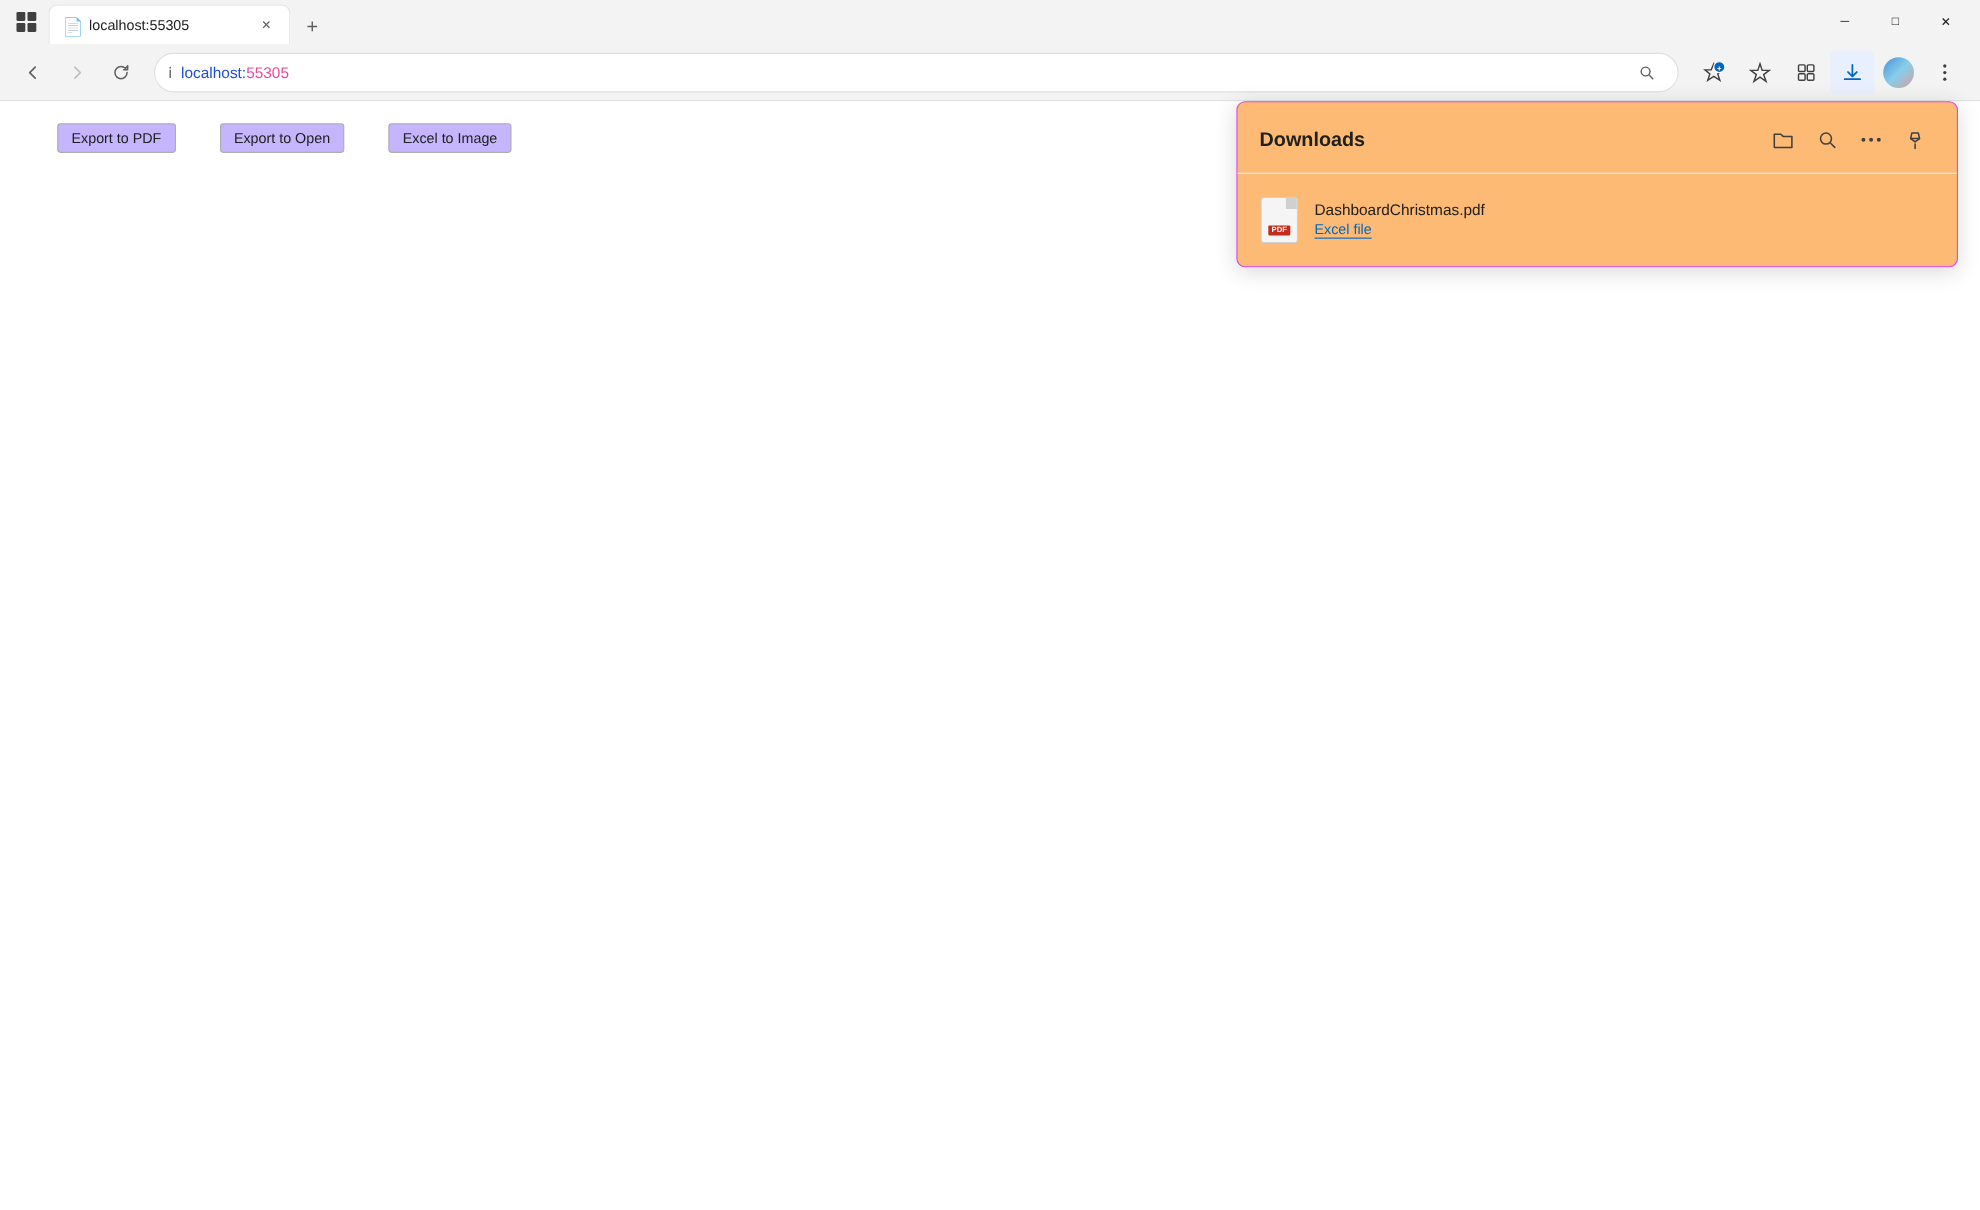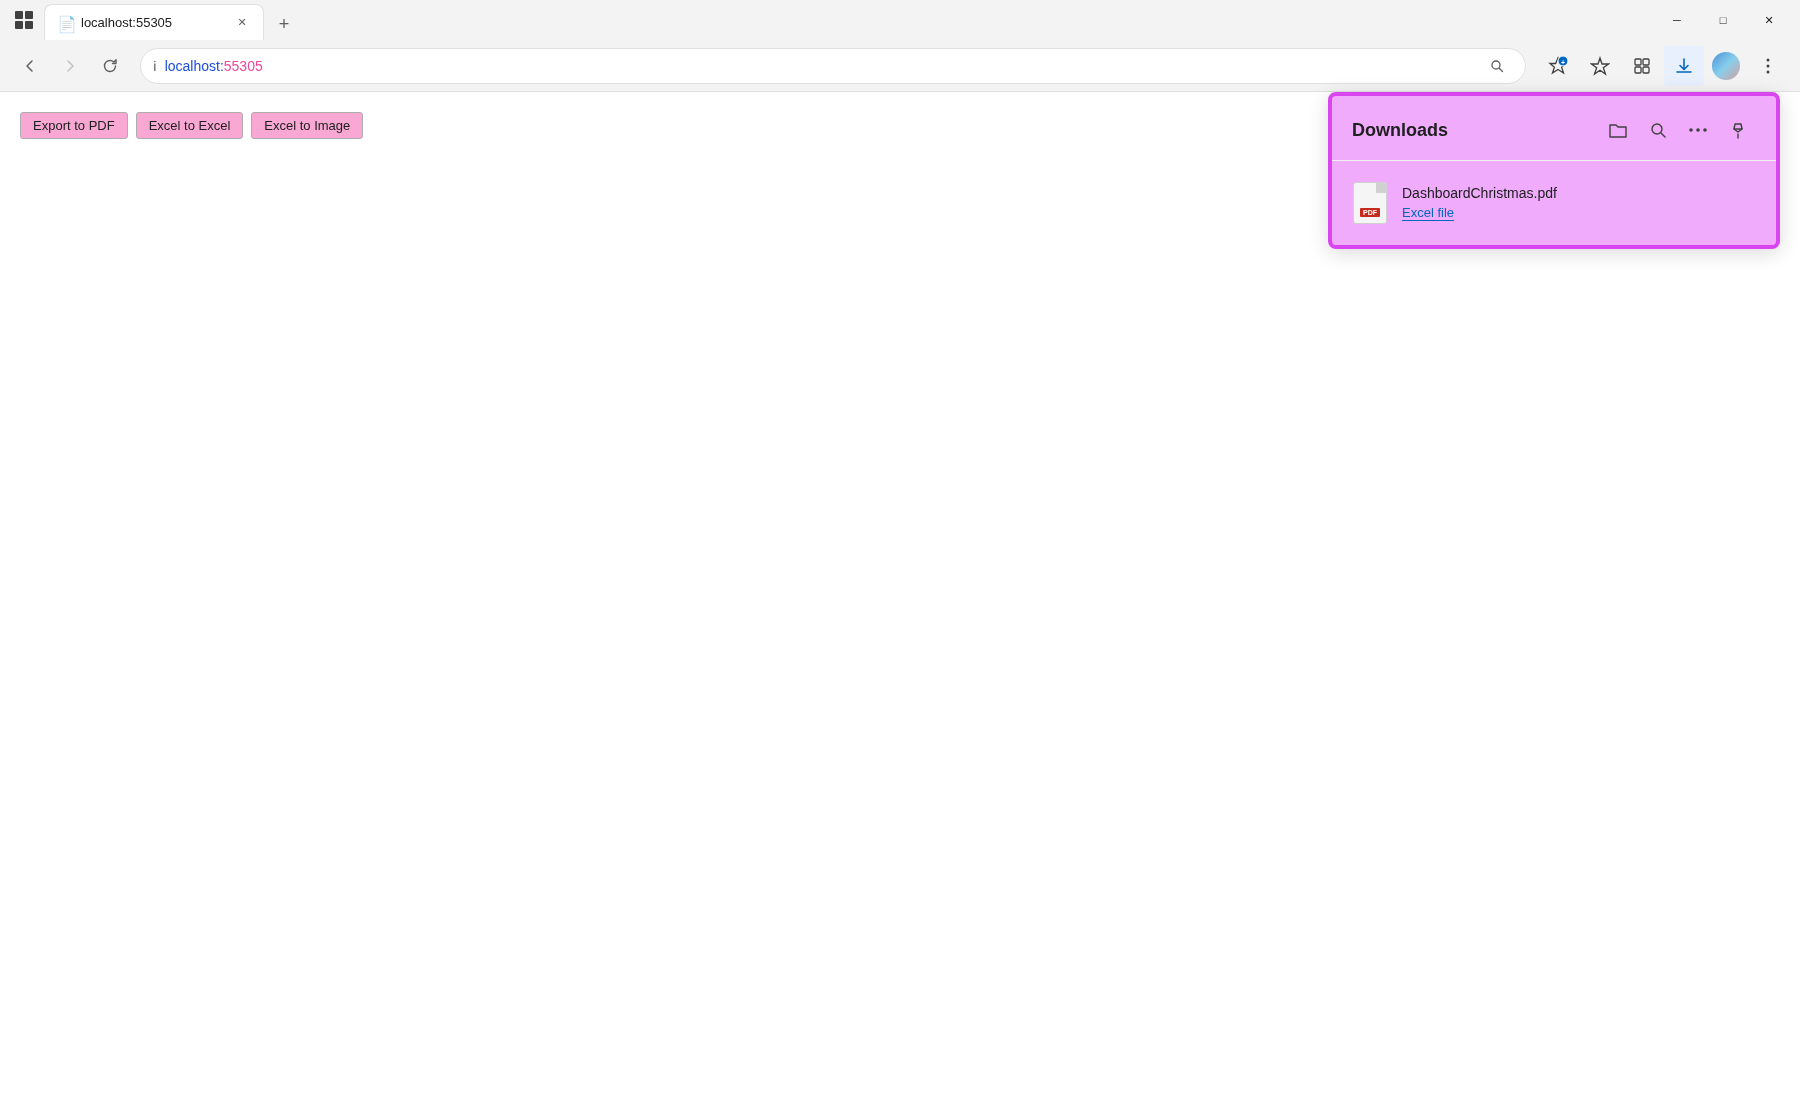--- a/index.html
+++ b/index.html
@@ -32,24 +32,24 @@
     .nav-right-btns { display: flex; align-items: center; gap: 2px; }
     .nav-right-btn { width: 40px; height: 40px; border-radius: 4px; display: flex; align-items: center; justify-content: center; cursor: pointer; color: #404040; font-size: 17px; position: relative; }
     .nav-right-btn.active { background: #e8f0fe; }
     .profile-avatar { width: 28px; height: 28px; border-radius: 50%; background: linear-gradient(135deg, #4a90d9, #87ceeb, #d4a0a0); overflow: hidden; }
 
     
     .page-content { flex: 1; background: #ffffff; position: relative; padding: 20px; }
 
     
     .export-buttons { display: flex; gap: 8px; margin-bottom: 20px; }
-    .export-btn { padding: 5px 12px; border: 1px solid #adadad; background: #f9a8d4; border-radius: 3px; font-size: 13px; cursor: pointer; color: #202020; }
-
-    
-    .downloads-panel { position: absolute; top: 0; right: 0; width: 452px; background: #f0abfc; border-radius: 8px; box-shadow: 0 4px 20px rgba(0,0,0,0.15); border: 4px solid #d946ef; z-index: 100; }
+    .export-btn { padding: 5px 12px; border: 1px solid #adadad; background: #c4b5fd; border-radius: 3px; font-size: 13px; cursor: pointer; color: #202020; margin-left: 32px; }
+
+    
+    .downloads-panel { position: absolute; top: 0; right: 0; width: 656px; background: #fdba74; border-radius: 8px; box-shadow: 0 4px 20px rgba(0,0,0,0.15); border: 1px solid #d946ef; z-index: 100; }
     .downloads-header { display: flex; align-items: center; padding: 16px 20px 12px; border-bottom: 1px solid #f0f0f0; }
     .downloads-title { font-size: 18px; font-weight: 600; color: #202020; flex: 1; }
     .downloads-header-btns { display: flex; align-items: center; gap: 4px; }
     .downloads-header-btn { width: 36px; height: 36px; border-radius: 4px; display: flex; align-items: center; justify-content: center; cursor: pointer; color: #404040; font-size: 17px; }
     .downloads-content { padding: 12px 20px; }
     .download-item { display: flex; align-items: center; gap: 14px; padding: 8px 0; }
     .pdf-icon { width: 36px; height: 44px; position: relative; display: flex; align-items: center; justify-content: center; }
     .pdf-icon-body { width: 34px; height: 42px; background: #f5f5f5; border: 1.5px solid #d0d0d0; border-radius: 3px; position: relative; overflow: hidden; }
     .pdf-icon-corner { position: absolute; top: 0; right: 0; width: 10px; height: 10px; background: #d0d0d0; }
     .pdf-icon-label { position: absolute; bottom: 6px; left: 50%; transform: translateX(-50%); background: #c42b1c; color: white; font-size: 7px; font-weight: bold; padding: 1px 3px; border-radius: 1px; }
@@ -161,21 +161,21 @@
             <circle cx="9" cy="15" r="1.5"></circle>
           </svg>
       </div>
     </div>
   </div>
 
   <div class="page-content">
 
     <div class="export-buttons">
       <button class="export-btn">Export to PDF</button>
-      <button class="export-btn">Excel to Excel</button>
+      <button class="export-btn">Export to Open</button>
       <button class="export-btn">Excel to Image</button>
     </div>
 
     <div class="downloads-panel" style="top: 0; right: 20px;">
       <div class="downloads-header">
         <span class="downloads-title">Downloads</span>
         <div class="downloads-header-btns">
 
           <div class="downloads-header-btn">
             <svg width="20" height="20" viewBox="0 0 20 20" fill="none">

